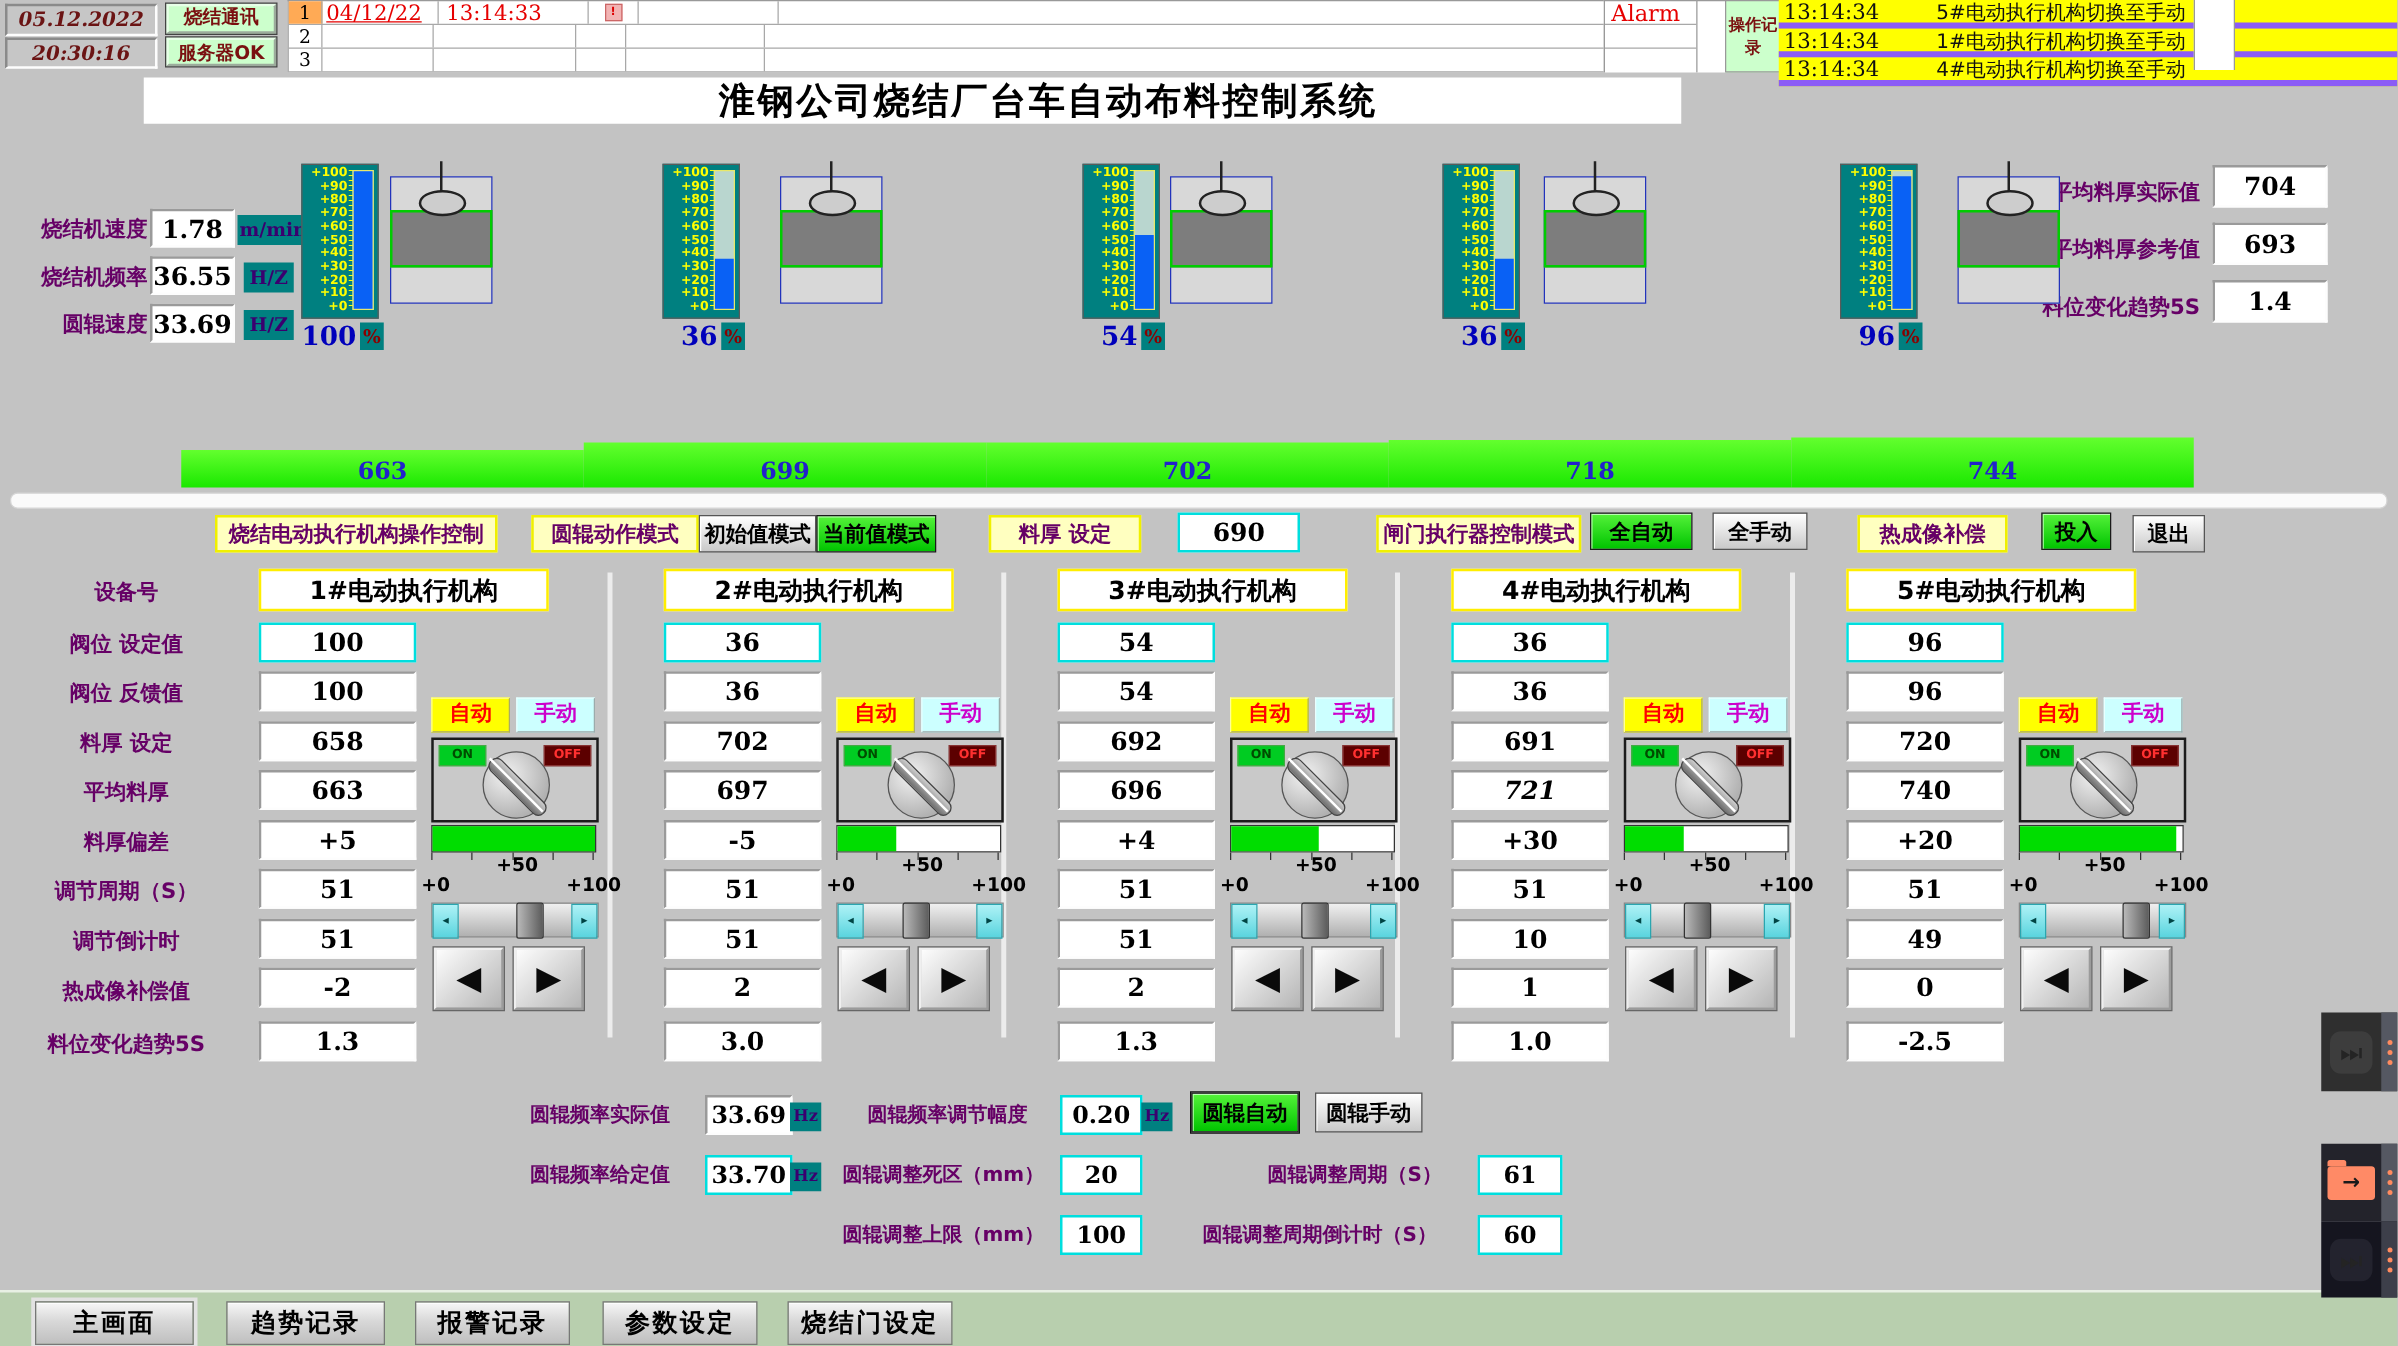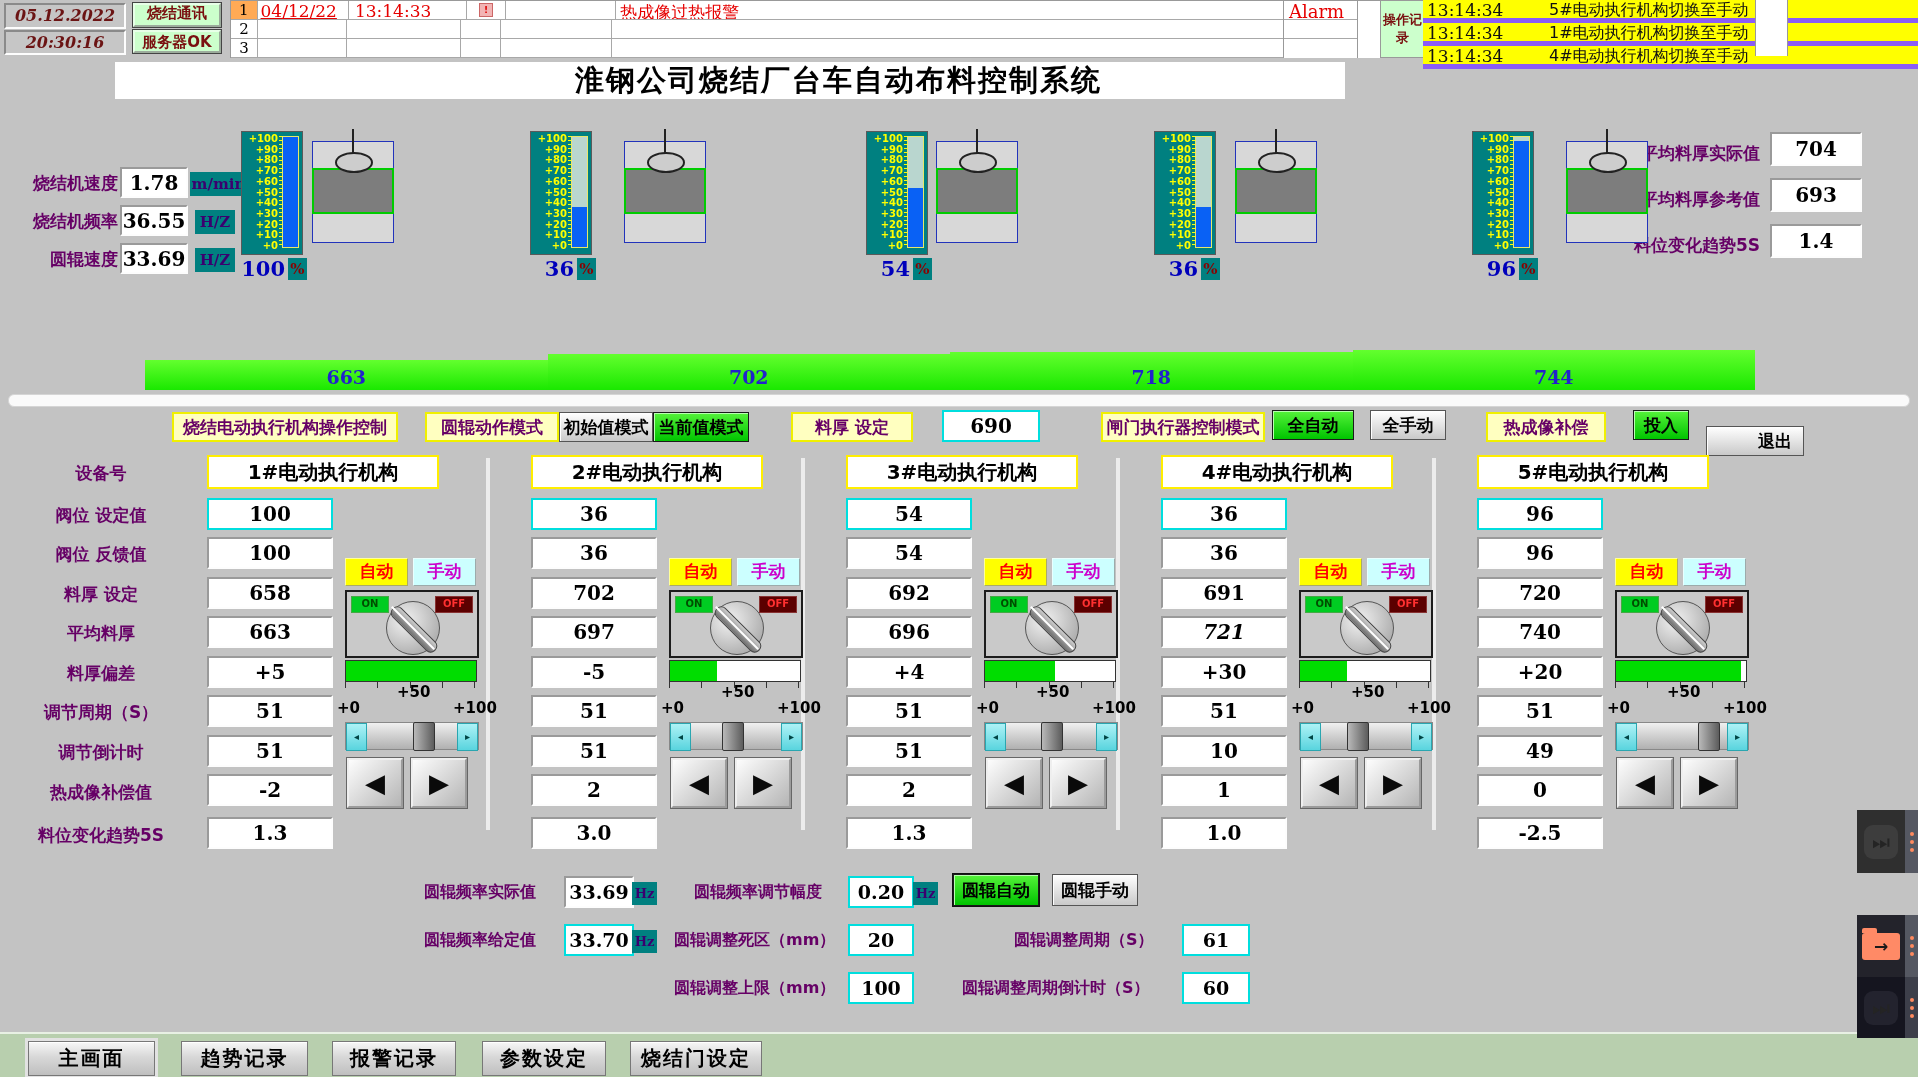--- a/index.html
+++ b/index.html
@@ -88,21 +88,20 @@
 
   <div class="abs agrid" style="left:230px;top:0;width:1053px;height:57px;">
     <div class="arow">
       <div class="acell" style="width:26px;background:#ffaa55;font:15px 'DejaVu Serif',serif;text-align:center;">1</div>
       <div class="acell red" style="width:89px;font:17px 'DejaVu Serif',serif;padding-left:3px;text-decoration:underline;">04/12/22</div>
       <div class="acell red" style="width:113px;font:17px 'DejaVu Serif',serif;padding-left:6px;">13:14:33</div>
       <div class="acell" style="width:39px;">
           <div class="alarmIcon">!</div>
         </div>
       <div class="acell" style="width:111px;"></div>
-      <div class="acell red" style="width:675px;font:17px 'DejaVu Sans',sans-serif;padding-left:4px;">热成像过热报警</div>
     </div>
     <div class="arow">
       <div class="acell" style="width:26px;font:15px 'DejaVu Serif',serif;text-align:center;">2</div>
       <div class="acell" style="width:89px;"></div>
         <div class="acell" style="width:113px;"></div>
       <div class="acell" style="width:39px;"></div>
         <div class="acell" style="width:111px;"></div>
       <div class="acell" style="width:675px;"></div>
     </div>
     <div class="arow">
@@ -283,38 +282,39 @@
 <div class="abs valvebox" style="left:1566px;top:141px;">
   <div class="vstem"></div>
     <div class="vband"></div>
     <div class="vball"></div>
 </div>
 <div class="abs pctnum" style="left:1472px;top:256px;width:44px;">96</div>
 <div class="abs tealchip" style="left:1519px;top:258px;width:19px;height:22px;color:#8a0000;">%</div>
 
 <div class="abs tbar" style="left:145px;top:352px;width:1610px;height:38px;">
   <div class="tseg" style="height:28px;">663</div>
+  <div class="tseg" style="height:34px;">699</div>
   <div class="tseg" style="height:34px;">702</div>
   <div class="tseg" style="height:36px;">718</div>
   <div class="tseg" style="height:38px;">744</div>
 </div>
 <div class="abs wstrip" style="left:8px;top:394px;width:1900px;height:11px;"></div>
 
 <div class="abs ylabel" style="left:172px;top:412px;width:222px;height:26px;">烧结电动执行机构操作控制</div>
 <div class="abs ylabel" style="left:425px;top:412px;width:130px;height:26px;">圆辊动作模式</div>
 <div class="abs graybtn" style="left:559px;top:412px;width:92px;height:28px;">初始值模式</div>
 <div class="abs grnbtn" style="left:653px;top:412px;width:94px;height:28px;">当前值模式</div>
 <div class="abs ylabel" style="left:791px;top:412px;width:118px;height:26px;">料厚 设定</div>
 <div class="abs vbox cyan" style="left:942px;top:410px;width:94px;height:28px;">690</div>
 <div class="abs ylabel" style="left:1101px;top:412px;width:160px;height:26px;">闸门执行器控制模式</div>
 <div class="abs grnbtn" style="left:1272px;top:410px;width:80px;height:28px;">全自动</div>
 <div class="abs graybtn" style="left:1370px;top:410px;width:74px;height:28px;">全手动</div>
 <div class="abs ylabel" style="left:1486px;top:412px;width:116px;height:26px;">热成像补偿</div>
 <div class="abs grnbtn" style="left:1633px;top:410px;width:54px;height:28px;">投入</div>
-<div class="abs graybtn" style="left:1706px;top:426px;width:56px;height:28px;padding-left:40px;">退出</div>
+<div class="abs graybtn" style="left:1706px;top:412px;width:56px;height:28px;">退出</div>
 
 <div class="abs plabel" style="left:40px;top:462px;width:122px;text-align:center;">设备号</div>
 <div class="abs plabel" style="left:40px;top:504px;width:122px;text-align:center;">阀位 设定值</div>
 <div class="abs plabel" style="left:40px;top:543px;width:122px;text-align:center;">阀位 反馈值</div>
 <div class="abs plabel" style="left:40px;top:583px;width:122px;text-align:center;">料厚 设定</div>
 <div class="abs plabel" style="left:40px;top:622px;width:122px;text-align:center;">平均料厚</div>
 <div class="abs plabel" style="left:40px;top:662px;width:122px;text-align:center;">料厚偏差</div>
 <div class="abs plabel" style="left:40px;top:701px;width:122px;text-align:center;">调节周期（S）</div>
 <div class="abs plabel" style="left:40px;top:741px;width:122px;text-align:center;">调节倒计时</div>
 <div class="abs plabel" style="left:40px;top:781px;width:122px;text-align:center;">热成像补偿值</div>

